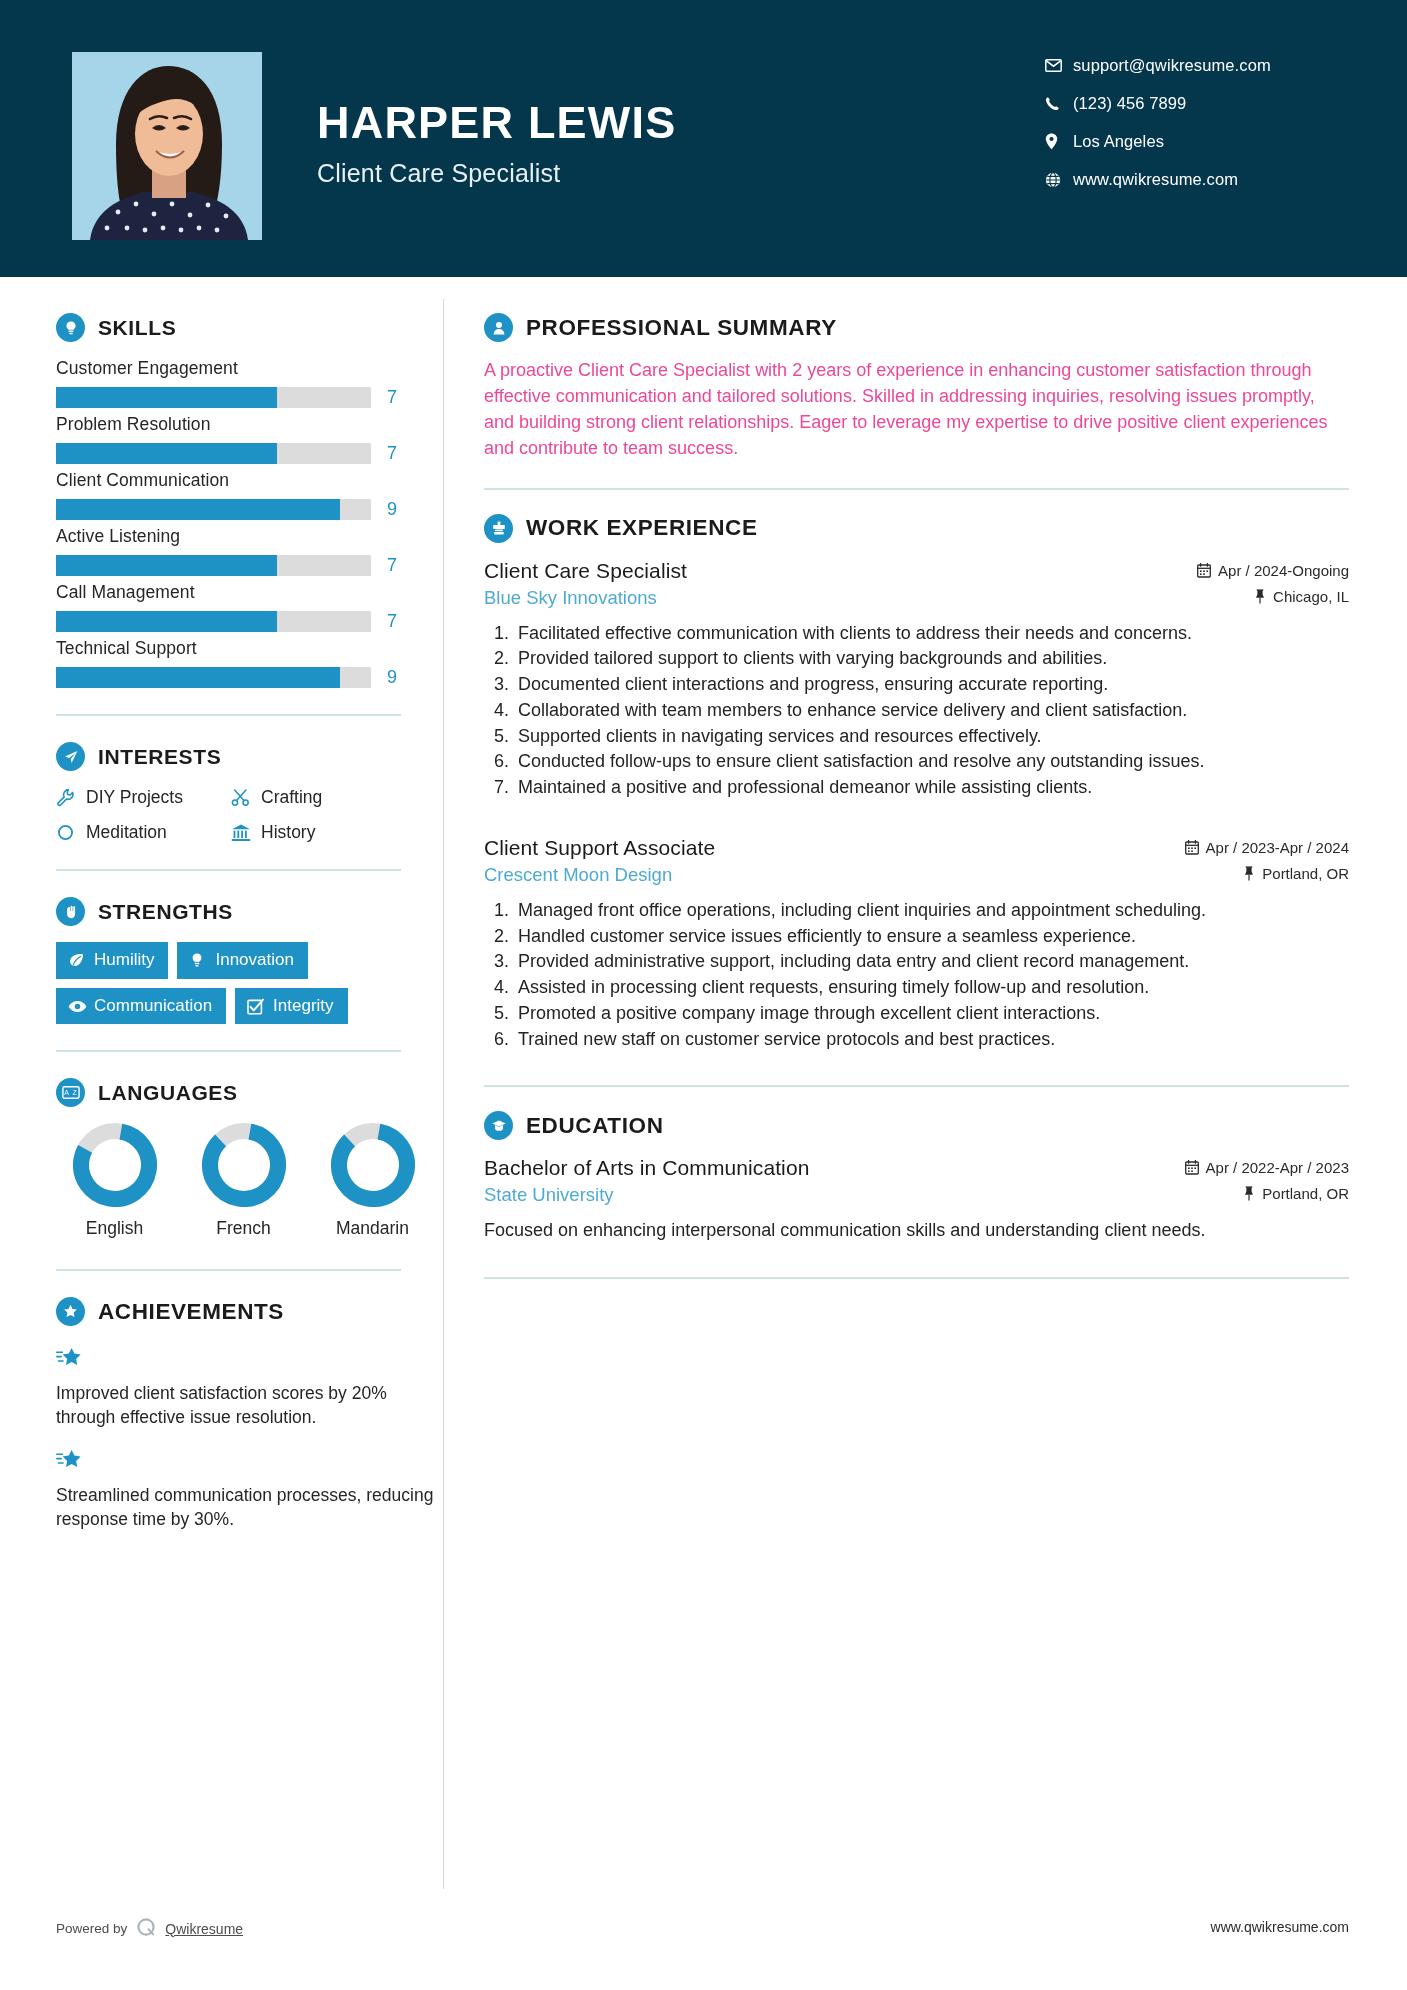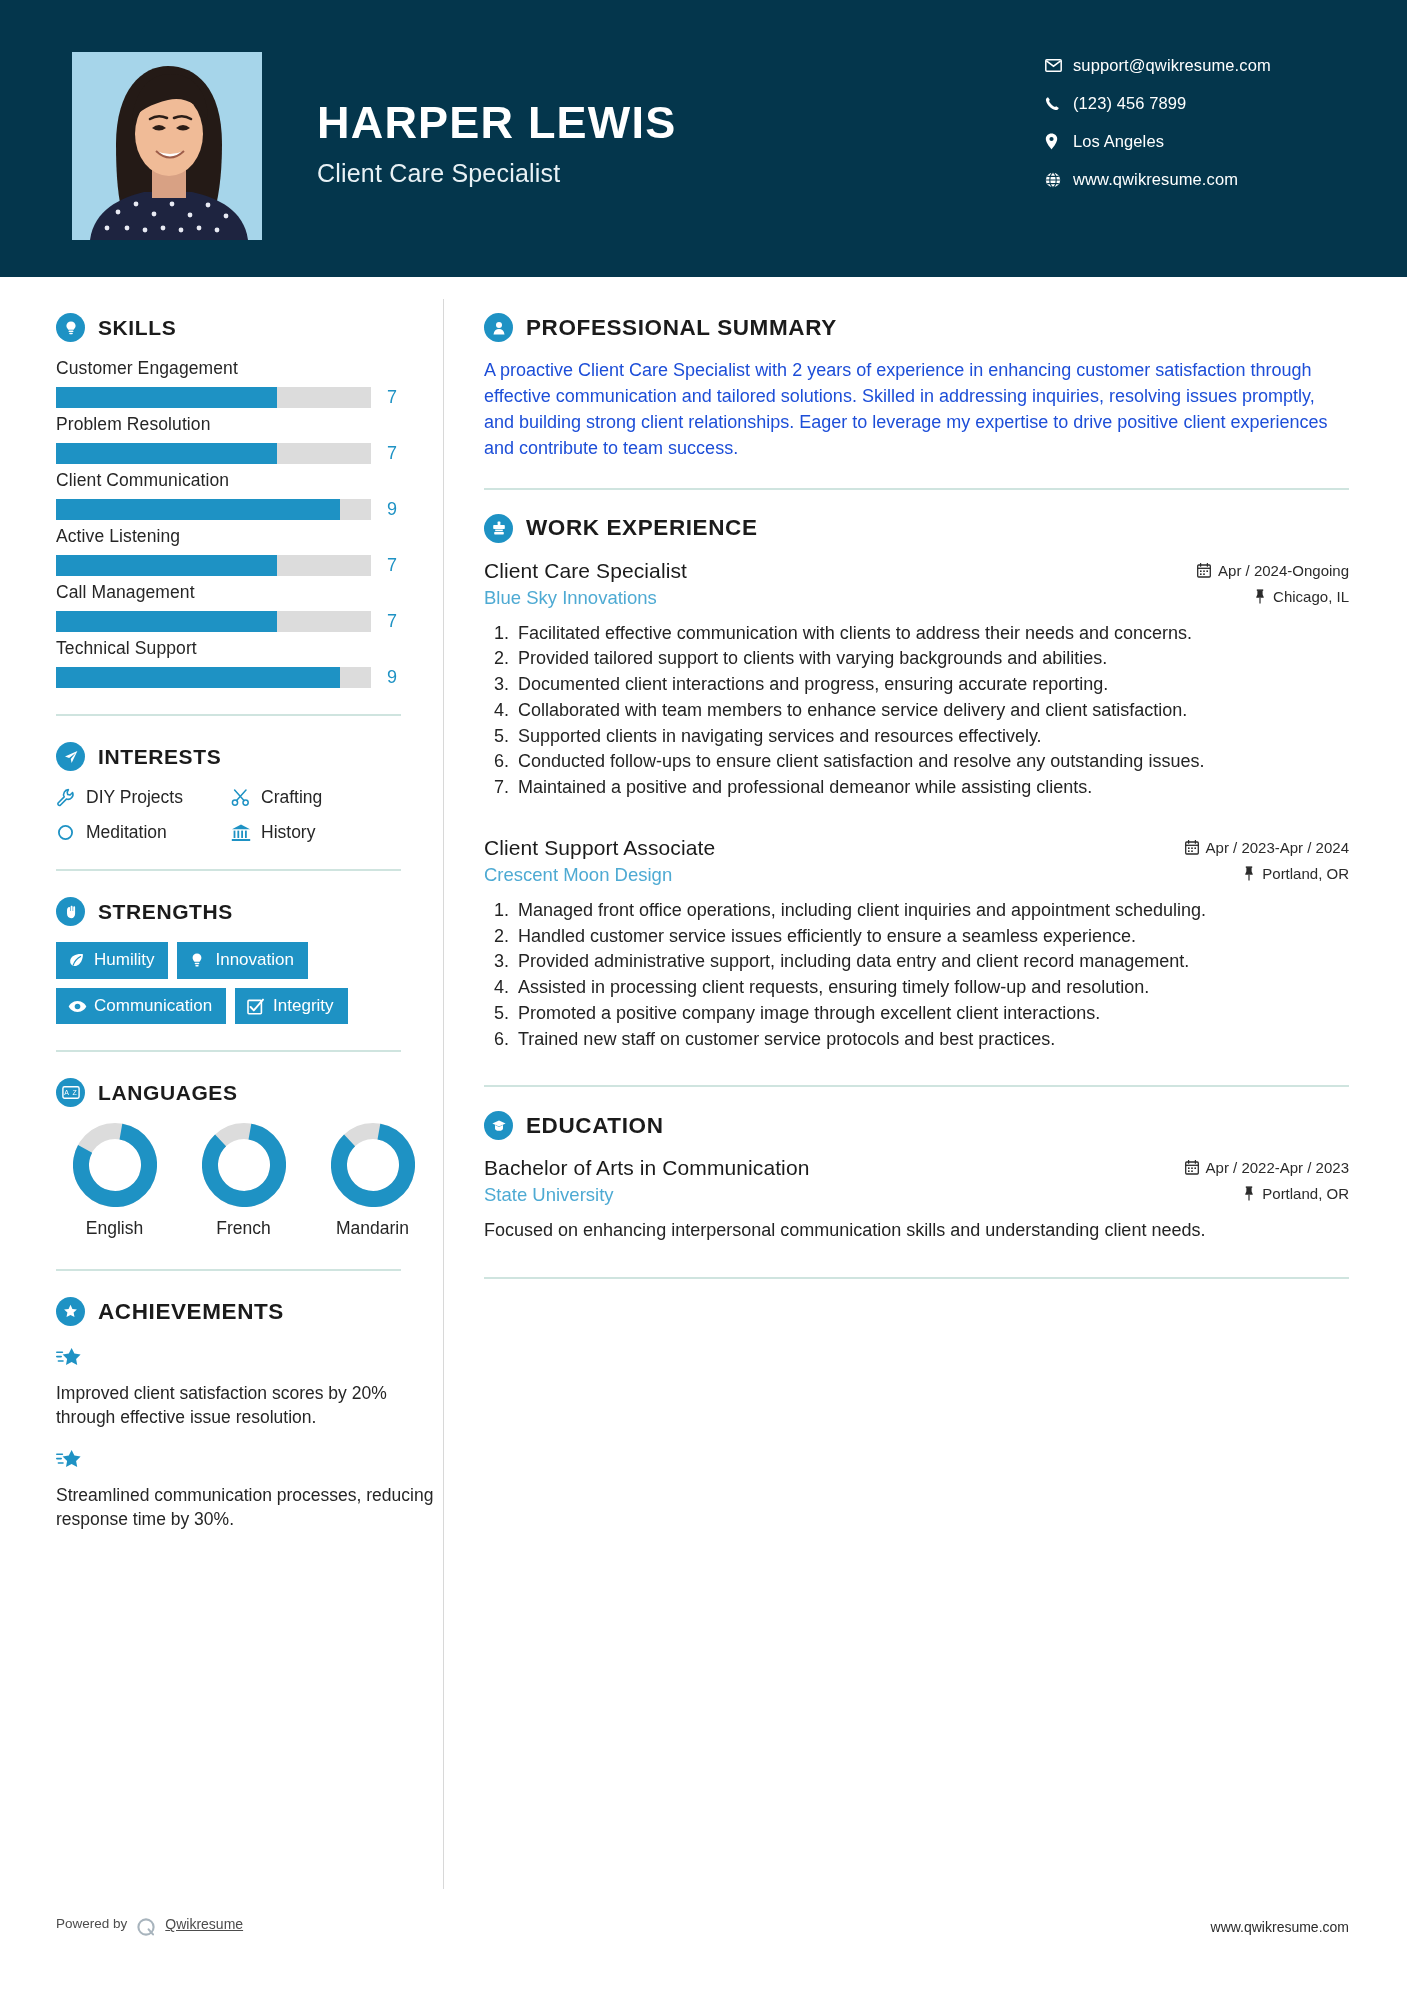--- a/index.html
+++ b/index.html
@@ -262,41 +262,41 @@
     bottom: 0;
     width: 1407px;
     height: 86px;
     display: flex;
     align-items: flex-start;
     justify-content: space-between;
     padding: 12px 58px 0 56px;
   }
   .powered {
     display: flex;
-    align-items: flex-start;
+    align-items: center;
     font-size: 13.5px;
     color: #4c4c4c;
   }
   .powered .qlogo { margin: 0 8px; display: block; }
   .powered .qname {
     text-decoration: underline;
     color: #4c4c4c;
     font-size: 14px;
   }
   .footer-url {
     font-size: 14px;
     color: #2b2b2b;
     padding-top: 3px;
   }
 
   
   .summary-text {
     font-size: 18px;
     line-height: 1.44;
-    color: #1d4ed8;
+    color: #ec4899;
     margin-top: 0;
   }
   .hr-right {
     height: 2px;
     background: #cfe4df;
     margin: 26px 0 24px 0;
   }
   .entry { margin-bottom: 4px; }
   .entry-top {
     display: flex;

